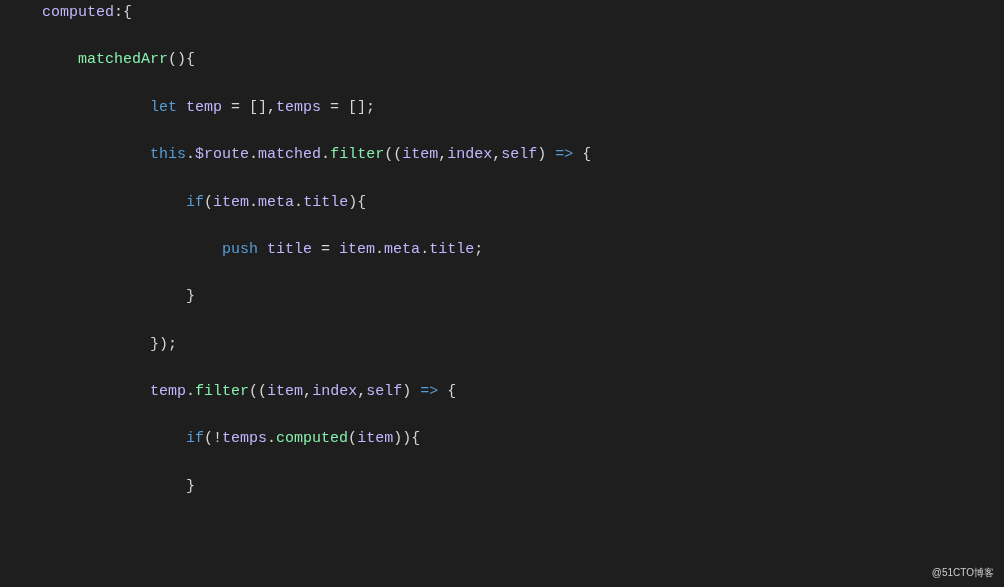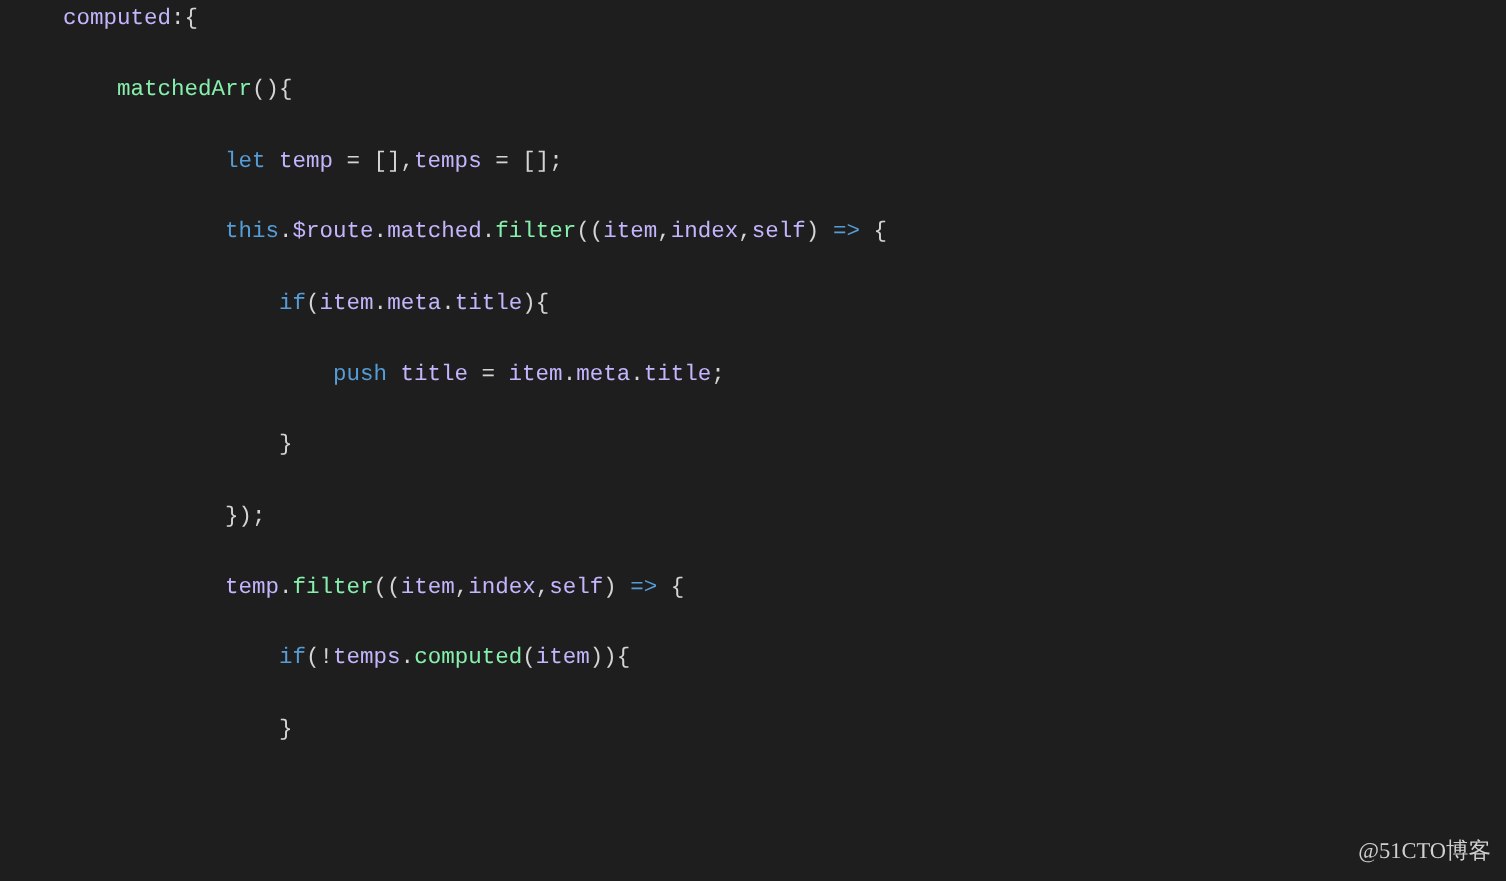--- a/index.html
+++ b/index.html
@@ -21,22 +21,22 @@
 .line { display: block; }
 .kw { color: #569cd6; }
 .fn { color: #86efac; }
 .var { color: #c4b5fd; }
 .pn { color: #d4d4d4; }
 .watermark {
   position: absolute;
   bottom: 6px;
   right: 10px;
   color: #d0d0d0;
-  font-size: 15px;
-  font-family: Liberation Serif, serif;
+  font-size: 10px;
+  font-family: Liberation Sans, sans-serif;
 }
 </style>
 </head>
 <body>
 
 <div class="editor"><span class="line"><span class="var">computed</span><span class="pn">:{</span></span>
 <span class="line">    <span class="fn">matchedArr</span><span class="pn">(){</span></span>
 <span class="line">            <span class="kw">let </span><span class="var">temp</span><span class="pn"> = [],</span><span class="var">temps</span><span class="pn"> = [];</span></span>
 <span class="line">            <span class="kw">this</span><span class="pn">.</span><span class="var">$route</span><span class="pn">.</span><span class="var">matched</span><span class="pn">.</span><span class="fn">filter</span><span class="pn">((</span><span class="var">item</span><span class="pn">,</span><span class="var">index</span><span class="pn">,</span><span class="var">self</span><span class="pn">) </span><span class="kw">=&gt;</span><span class="pn"> {</span></span>
 <span class="line">                <span class="kw">if</span><span class="pn">(</span><span class="var">item</span><span class="pn">.</span><span class="var">meta</span><span class="pn">.</span><span class="var">title</span><span class="pn">){</span></span>

